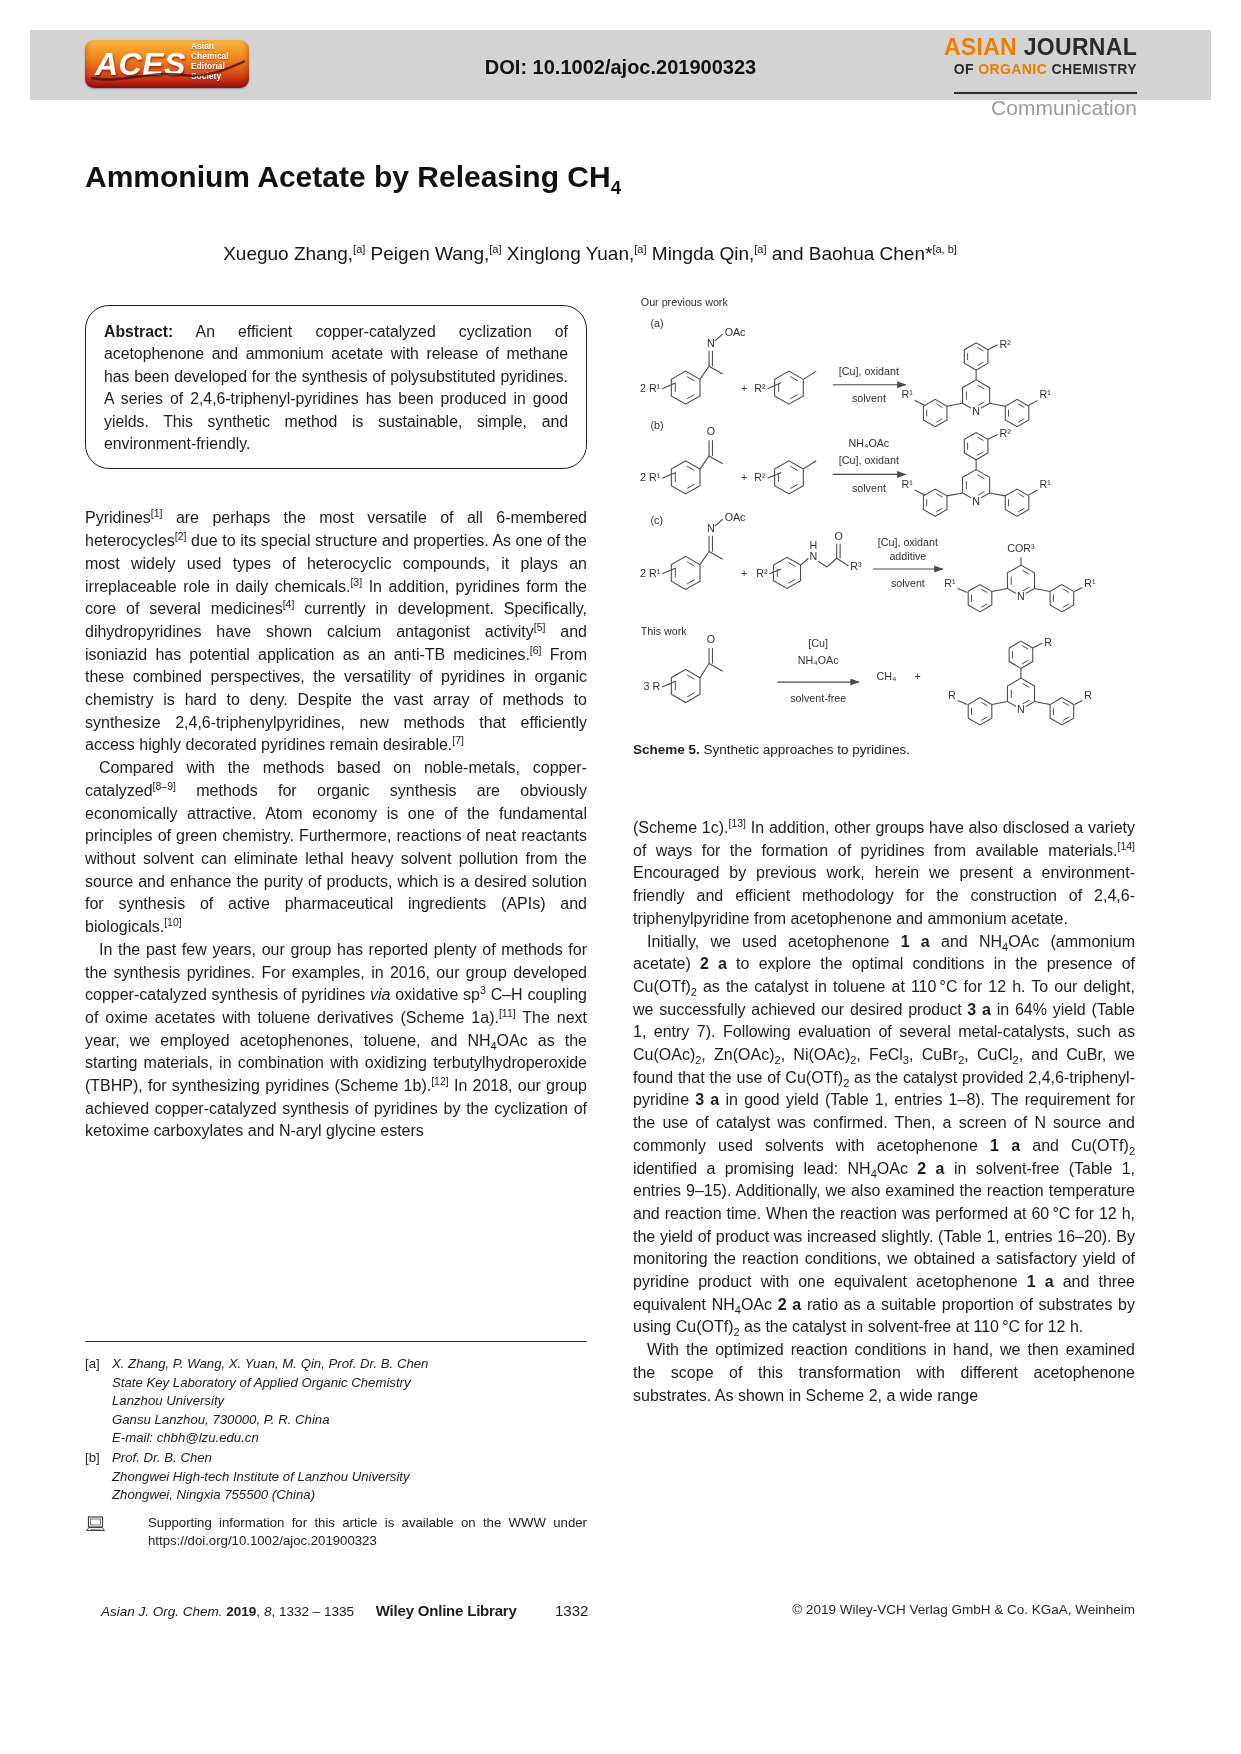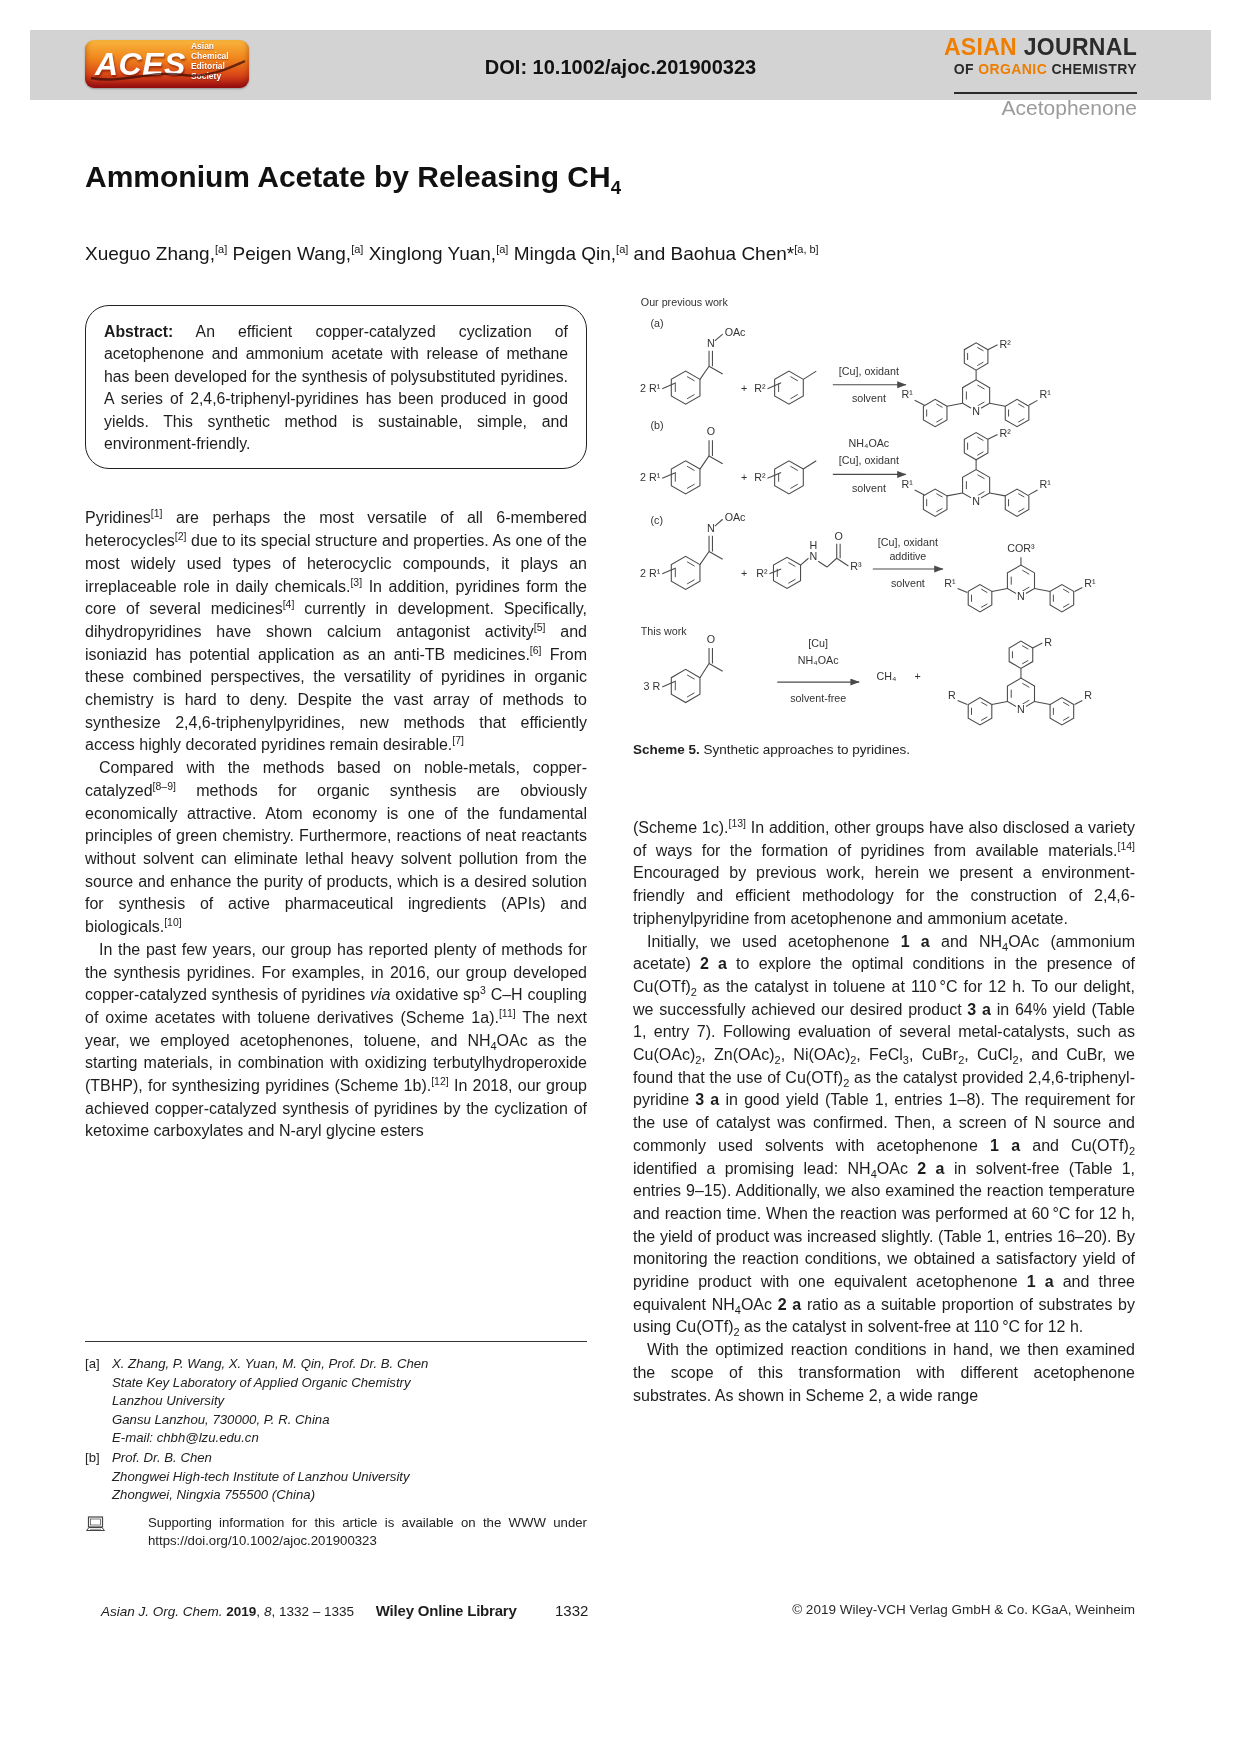--- a/index.html
+++ b/index.html
@@ -20,21 +20,21 @@
   .journal-block{position:absolute;right:74px;top:4px;text-align:right;}
   .jl1{font-size:23px;font-weight:bold;color:#2b2b2b;letter-spacing:.3px;line-height:26px;}
   .jl2wrap{display:inline-block;border-bottom:2px solid #2b2b2b;padding-bottom:14px;}
   .jl2{font-size:14px;font-weight:bold;color:#2b2b2b;letter-spacing:.4px;line-height:16px;}
   .orange{color:#ee7d00;}
   .jl3{font-size:21px;color:#9b9b9b;margin-top:2px;line-height:23px;}
   
   .title{position:absolute;left:85px;top:158px;width:1010px;font-size:30px;font-weight:bold;
         line-height:37px;color:#111;}
   .title sub{font-size:62%;}
-  .authors{position:absolute;left:85px;top:243px;width:1010px;font-size:19px;color:#161616;}
+  .authors{position:absolute;left:85px;top:243px;width:1010px;font-size:19px;color:#161616;text-align:center;}
   .authors sup{font-size:11px;line-height:0;}
   
   .col-left{position:absolute;left:85px;top:293px;width:502px;}
   .col-right{position:absolute;left:633px;top:292px;width:502px;}
   .abstract-box{border:1.6px solid #222;border-radius:24px;padding:15px 18px 13px 18px;
         font-size:15.8px;line-height:22.4px;text-align:justify;margin-top:12px;}
   .body-text{margin-top:38px;}
   p.bp{margin:0;text-align:justify;font-size:16px;line-height:22.7px;}
   p.bp.indent{text-indent:14px;}
   p.bp sup{font-size:10.5px;line-height:0;}
@@ -73,21 +73,21 @@
       <span class="aces-acronym">ACES</span>
       <span class="aces-sub">
         <span>Asian Chemical</span><br>
         <span>Editorial Society</span>
       </span>
     </div>
     <div class="doi">DOI: 10.1002/ajoc.201900323</div>
     <div class="journal-block">
       <div class="jl1"><span class="orange">ASIAN</span> <span>JOURNAL</span></div>
       <div class="jl2wrap"><span class="jl2"><span>OF</span> <span class="orange">ORGANIC</span> <span>CHEMISTRY</span></span></div>
-      <div class="jl3">Acetophenone</div>
+      <div class="jl3">Communication</div>
     </div>
   </div>
 
   <div class="title">
     <div>Ammonium Acetate by Releasing CH<sub>4</sub></div>
   </div>
   <div class="authors">Xueguo Zhang,<sup>[a]</sup> Peigen Wang,<sup>[a]</sup> Xinglong Yuan,<sup>[a]</sup> Mingda Qin,<sup>[a]</sup> and Baohua Chen*<sup>[a, b]</sup></div>
 
   <div class="col-left">
     <div class="abstract-box"><b>Abstract:</b> An efficient copper-catalyzed cyclization of acetophenone and ammonium acetate with release of methane has been developed for the synthesis of polysubstituted pyridines. A series of 2,4,6-triphenyl-pyridines has been produced in good yields. This synthetic method is sustainable, simple, and environment-friendly.</div>

